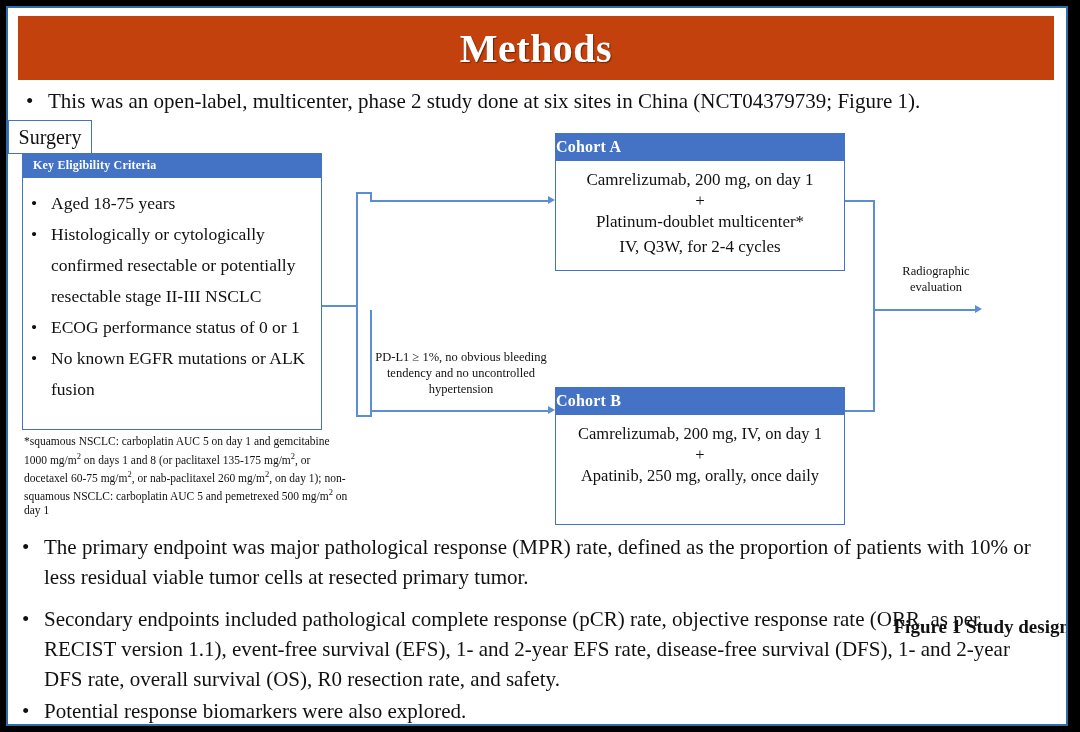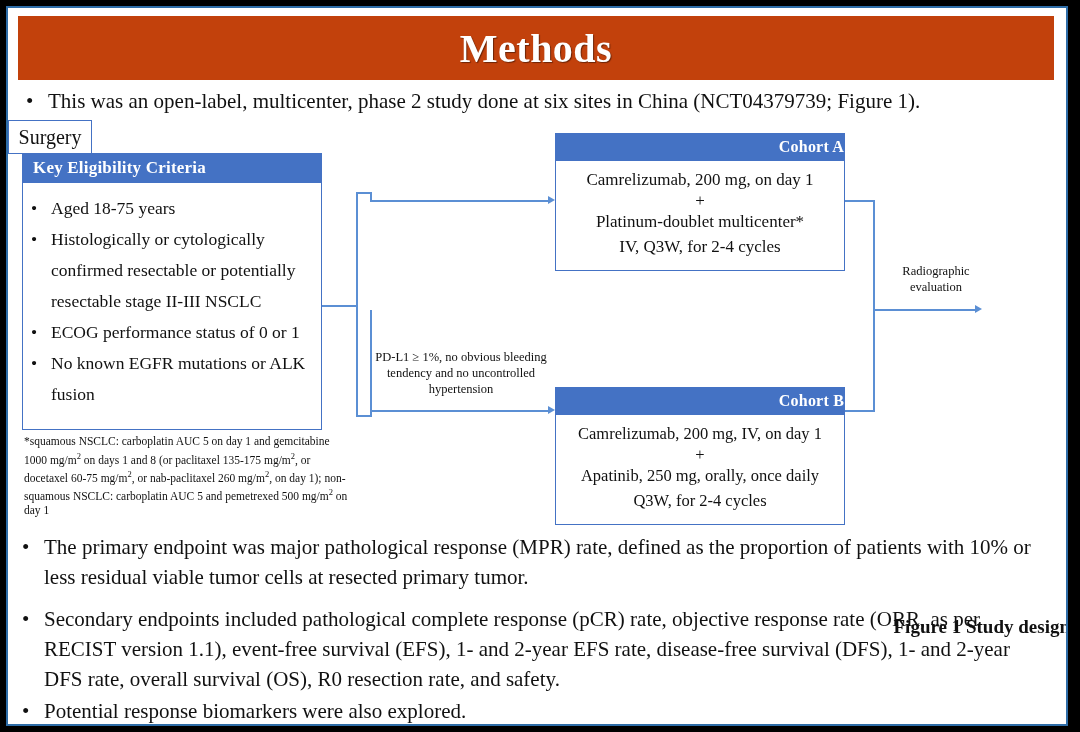--- a/index.html
+++ b/index.html
@@ -67,34 +67,34 @@
     position:absolute;
     border:1px solid #4472C4;
     background:#ffffff;
     box-sizing:border-box;
   }
   .box-head{
     background:#4472C4;
     color:#ffffff;
     font-weight:bold;
     font-size:16px;
-    text-align:right;
+    text-align:left;
     padding:4px 0 5px 0;
     letter-spacing:.2px;
   }
   .box-body{
     padding:6px 8px 8px 8px;
     font-size:17px;
     line-height:25px;
     color:#111;
     text-align:center;
   }
   
   #elig{left:14px;top:33px;width:300px;height:277px;}
-  #elig .box-head{text-align:left;padding-left:10px;font-size:17px;}
+  #elig .box-head{text-align:left;padding-left:10px;font-size:12px;}
   .elig-list{
     padding:10px 8px 0 8px;
   }
   .elig-item{
     display:flex;
     font-size:17.5px;
     line-height:31px;
     color:#111;
   }
   .elig-item .d{flex:0 0 20px;}
@@ -200,21 +200,20 @@
         <div>IV, Q3W, for 2-4 cycles</div>
       </div>
     </div>
 
     <div class="box" id="cohortB">
       <div class="box-head">Cohort B</div>
       <div class="box-body">
         <div>Camrelizumab, 200 mg, IV, on day 1</div>
         <div style="line-height:17px;">+</div>
         <div>Apatinib, 250 mg, orally, once daily</div>
-        <div>Q3W, for 2-4 cycles</div>
       </div>
     </div>
 
     <div id="surgery">Surgery</div>
 
     <div class="conn-label" id="lbl-bottom">PD-L1 ≥ 1%, no obvious bleeding tendency and no uncontrolled hypertension</div>
     <div class="conn-label" id="lbl-radio">Radiographic evaluation</div>
 
     <div class="ln lnh" style="left:314px;top:185px;width:36px;"></div>
     <div class="ln lnv" style="left:348px;top:72px;height:114px;"></div>

